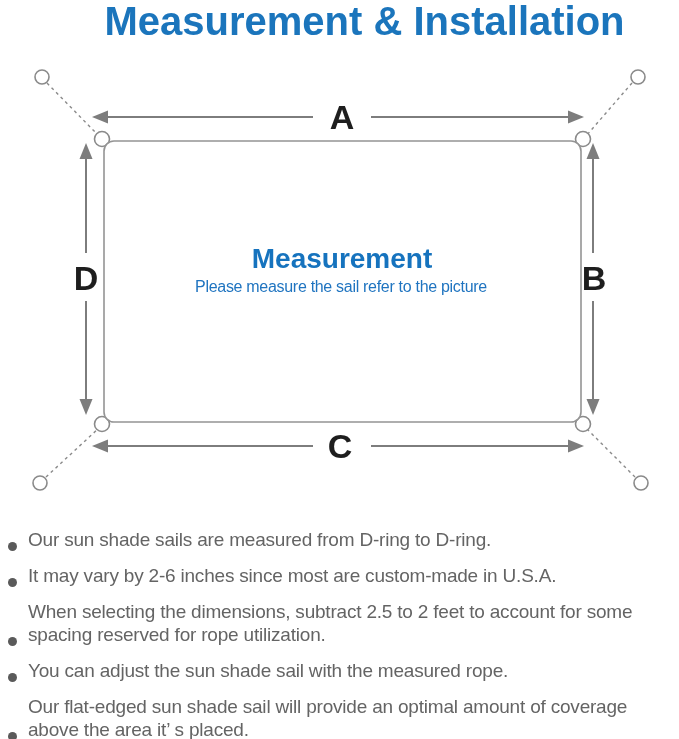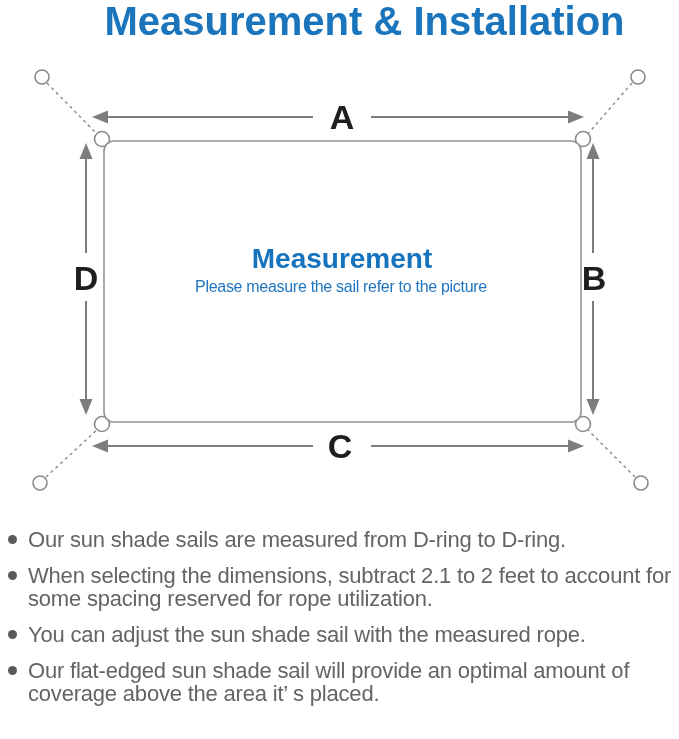--- a/index.html
+++ b/index.html
@@ -82,24 +82,24 @@
     position: absolute;
     top: 528px;
     left: 8px;
     width: 665px;
     margin: 0;
     padding: 0;
     list-style: none;
   }
   .note {
     display: flex;
-    align-items: flex-start;
+    align-items: flex-end;
     gap: 11px;
     margin-bottom: 13px;
-    font-size: 22px;
+    font-size: 19px;
     line-height: 23px;
     letter-spacing: -0.2px;
     color: #646464;
   }
   .note .dot {
     flex: 0 0 auto;
     width: 9px;
     height: 9px;
     margin-top: 7px;
     border-radius: 50%;
@@ -177,21 +177,25 @@
   <text class="center-sub" x="341" y="292">Please measure the sail refer to the picture</text>
 </svg>
 
 <ul class="notes">
   <li class="note">
     <span class="dot"></span>
     <span class="note-text">Our sun shade sails are measured from D-ring to D-ring.</span>
   </li>
   <li class="note">
     <span class="dot"></span>
-    <span class="note-text">When selecting the dimensions, subtract 2.1 to 2 feet to account for some spacing reserved for rope utilization.</span>
+    <span class="note-text">It may vary by 2-6 inches since most are custom-made in U.S.A.</span>
+  </li>
+  <li class="note">
+    <span class="dot"></span>
+    <span class="note-text">When selecting the dimensions, subtract 2.5 to 2 feet to account for some spacing reserved for rope utilization.</span>
   </li>
   <li class="note">
     <span class="dot"></span>
     <span class="note-text">You can adjust the sun shade sail with the measured rope.</span>
   </li>
   <li class="note">
     <span class="dot"></span>
     <span class="note-text">Our flat-edged sun shade sail will provide an optimal amount of coverage above the area it’ s placed.</span>
   </li>
 </ul>

